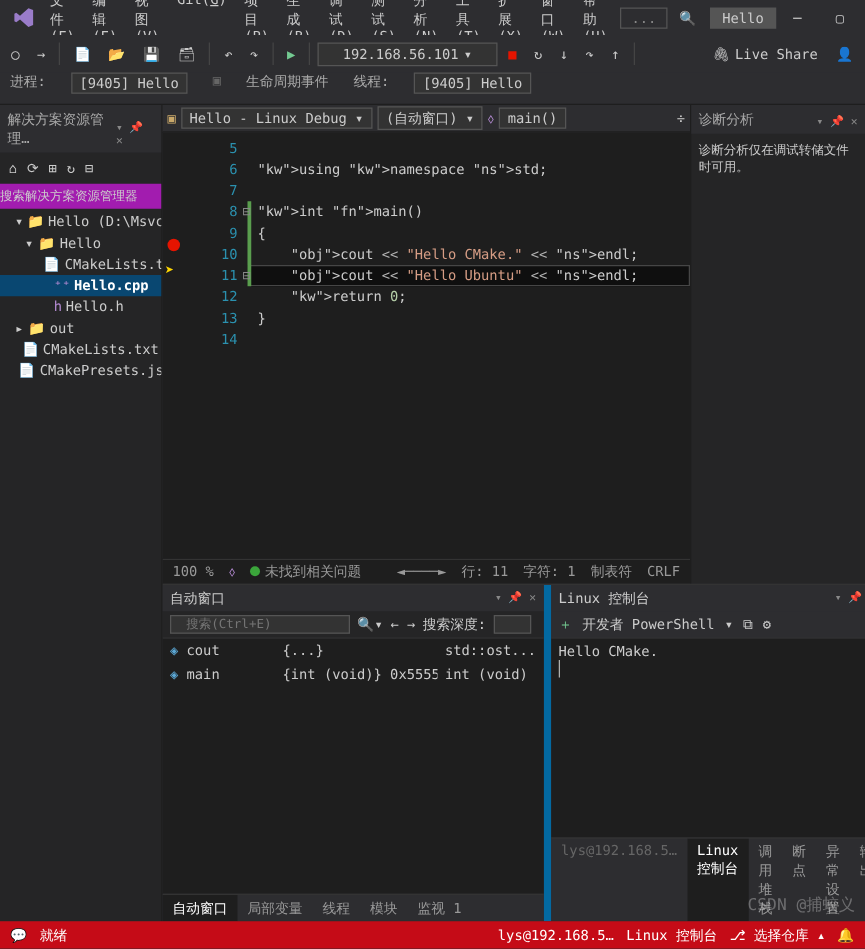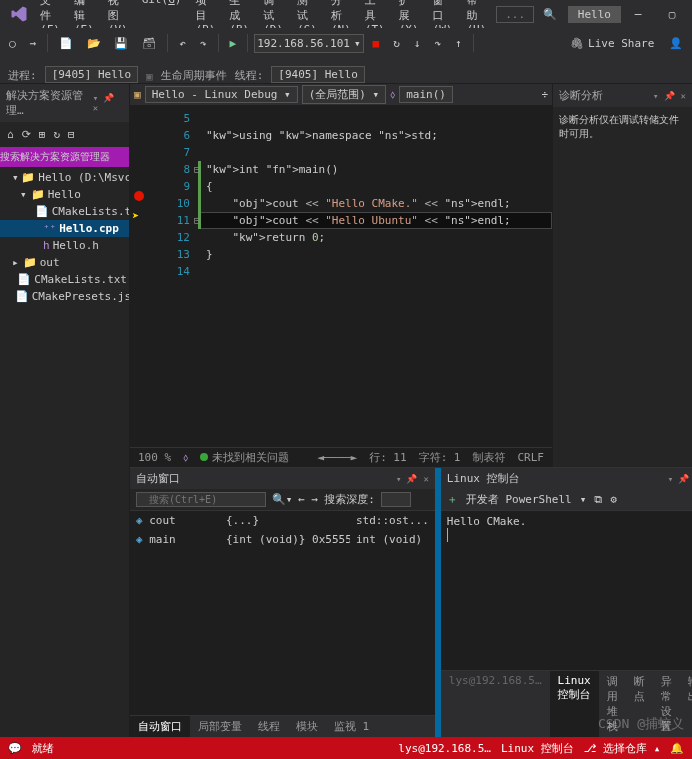--- a/index.html
+++ b/index.html
@@ -8,28 +8,28 @@
 .logo{width:18px;height:18px;margin:0 6px}
 .logo svg{width:18px;height:18px}
 .menubar{display:flex;gap:2px;flex:1}
 .menuitem{padding:3px 6px;cursor:pointer}
 .menuitem u{text-decoration:underline}
 .search-nav{background:#2d2d30;border:1px solid #555;padding:1px 8px;margin:0 4px;color:#888}
 .hello-badge{background:#555;padding:2px 10px;margin-left:6px;color:#ccc}
 .wincontrols{display:flex}
 .winbtn{width:34px;height:28px;display:flex;align-items:center;justify-content:center;cursor:pointer;color:#ccc}
 .toolbar{background:#2d2d30;height:30px;display:flex;align-items:center;padding:0 4px;gap:4px}
-.toolbar-row2{background:#2d2d30;height:26px;display:flex;align-items:flex-end;padding:0 8px;gap:8px;border-bottom:1px solid #1e1e1e;font-size:11px;color:#aaa}
+.toolbar-row2{background:#2d2d30;height:26px;display:flex;align-items:flex-start;padding:0 8px;gap:20px;border-bottom:1px solid #1e1e1e;font-size:11px;color:#aaa}
 .tbtn{padding:3px 5px;cursor:pointer;color:#ccc;display:flex;align-items:center}
 .tsep{width:1px;height:18px;background:#444;margin:0 2px}
-.ipdrop{background:#333;border:1px solid #555;padding:2px 2px;display:flex;align-items:center;gap:4px}
+.ipdrop{background:#333;border:1px solid #555;padding:2px 19px;display:flex;align-items:center;gap:4px}
 .live-share{color:#ccc;padding:3px 6px;display:flex;align-items:center;gap:4px}
 .main{flex:1;display:flex;overflow:hidden}
 .left-panel{width:130px;background:#252526;border-right:1px solid #1e1e1e;display:flex;flex-direction:column}
-.panel-hdr{background:#2d2d30;padding:4px 6px;display:flex;align-items:center;justify-content:space-between;font-size:10px;color:#aaa}
+.panel-hdr{background:#2d2d30;padding:4px 6px;display:flex;align-items:flex-end;justify-content:space-between;font-size:10px;color:#aaa}
 .panel-toolbar{padding:4px;display:flex;gap:2px}
 .panel-toolbar .tbtn{padding:2px 3px}
 .panel-section{padding:3px 0;background:#a21caf;color:#ccc;font-size:10px}
 .tree{flex:1;padding:2px 0;font-size:10px}
 .tree-item{padding:2px 2px 2px 12px;display:flex;align-items:center;gap:3px;cursor:pointer;white-space:nowrap;overflow:hidden}
 .tree-item.indent1{padding-left:20px}
 .tree-item.indent2{padding-left:32px}
 .tree-item.sel{background:#094771;color:#fff}
 .chev{width:8px;display:inline-block;color:#ccc}
 .center{flex:1;display:flex;flex-direction:column;overflow:hidden}
@@ -179,21 +179,21 @@
         <div class="tree-item indent0"><span class="chev"></span>📄 <span>CMakePresets.js</span></div>
       </div>
   </div>
 
   <div class="center">
     <div style="display:flex;flex:1;overflow:hidden">
       <div style="flex:1;display:flex;flex-direction:column;overflow:hidden">
         <div class="editor-toolbar">
           <span style="color:#c9a86a">▣</span>
           <span class="editor-drop"><span>Hello - Linux Debug</span> ▾</span>
-          <span class="editor-drop"><span>(全局范围)</span> ▾</span>
+          <span class="editor-drop"><span>(自动窗口)</span> ▾</span>
           <span style="color:#b78cd6">⬨</span>
           <span class="editor-drop"><span>main()</span></span>
           <div style="flex:1"></div>
           <span>÷</span>
         </div>
         <div class="editor">
           <div class="gutter-extra" id="gutter-extra">
               <div class="lineno"></div>
               <div class="lineno"></div>
               <div class="lineno"></div>
@@ -256,21 +256,21 @@
       </div>
     </div>
 
     <div class="lower">
       <div class="lower-left">
         <div class="lower-hdr">
             <span>自动窗口</span>
             <span class="pin">▾ 📌 ✕</span>
           </div>
         <div class="lower-search">
-          <input style="width: 130px; padding-left: 12px;" placeholder="搜索(Ctrl+E)">
+          <input style="width: 144px; padding-left: 12px;" placeholder="搜索(Ctrl+E)">
           <span>🔍▾</span>
           <span>← →</span>
           <span>搜索深度:</span>
           <input style="width: 30px;">
         </div>
         <div class="table-body" id="autos-body">
             <div class="table-row">
               <div style="width:90px"><span style="color:#5ba8d6">◈</span> cout</div>
               <div style="width:130px">{...}</div>
               <div style="flex:1">std::ost...</div>

